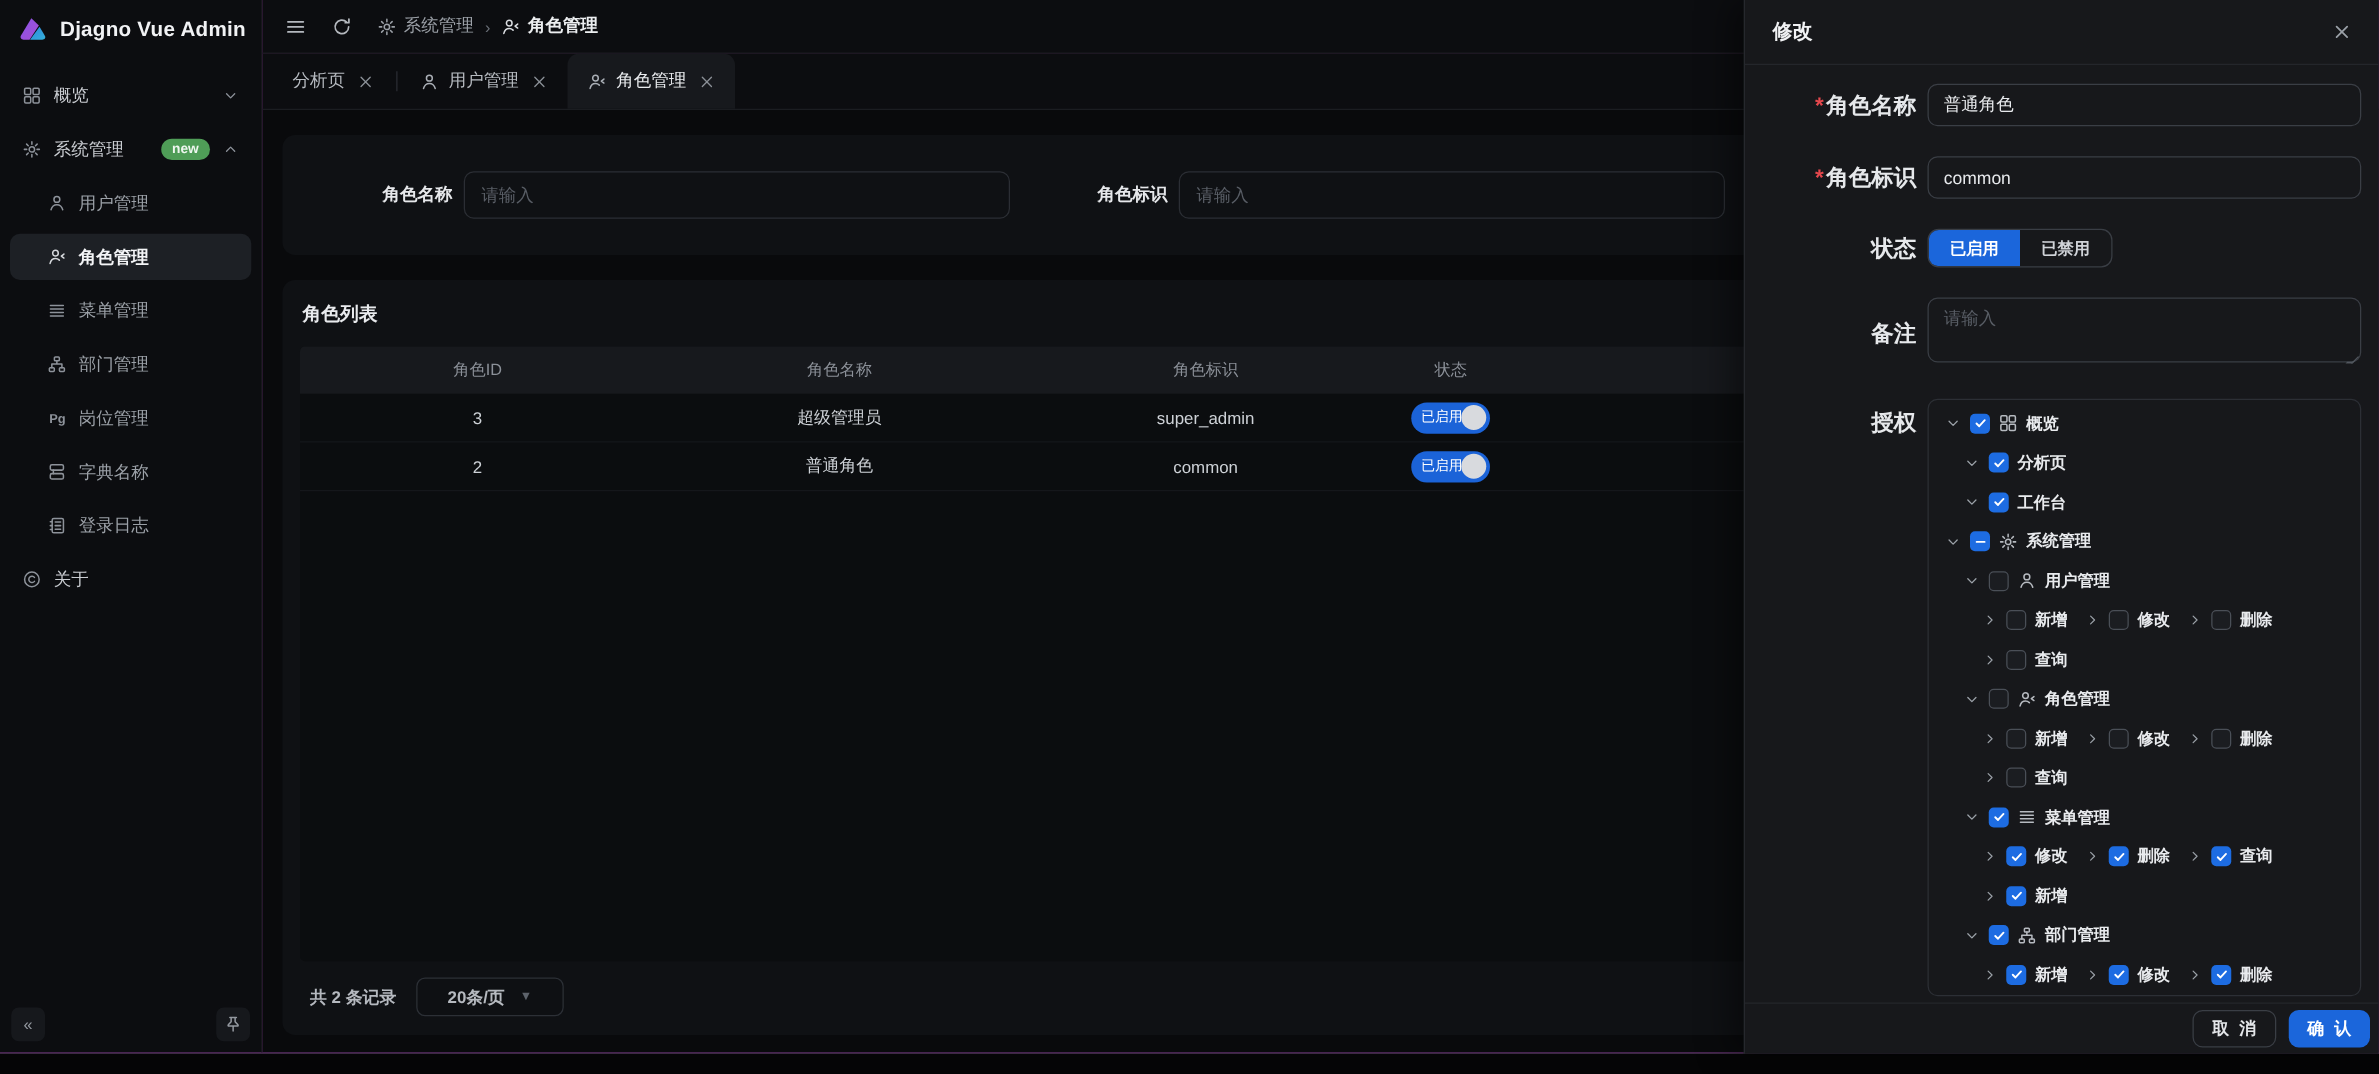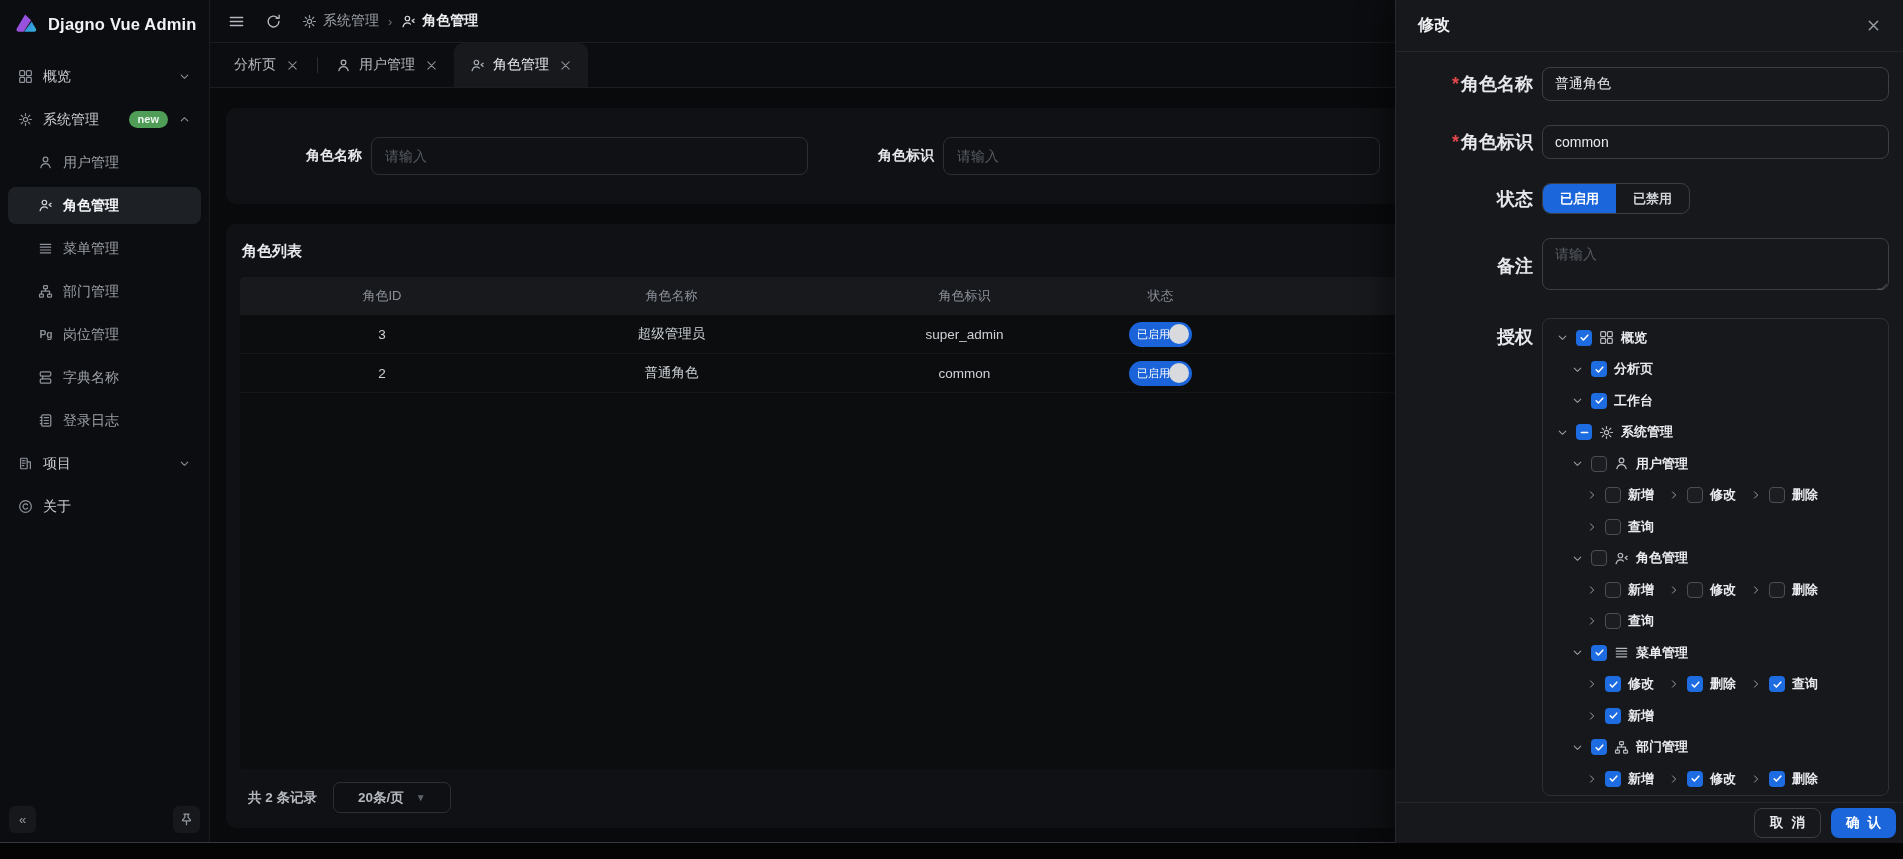--- a/index.html
+++ b/index.html
@@ -276,37 +276,20 @@
                 <rect x="4" y="1.9" width="9.6" height="12.2" rx="1.4"></rect>
                 <path d="M6.6 5h4.6M6.6 8h4.6M6.6 11h4.6M4 4.6H2.4M4 8H2.4M4 11.4H2.4"></path>
               </svg>
             </span>
             <span class="lbl">登录日志</span>
             <span class="spacer"></span>
           </div>
           <div class="nav-item group">
             <span class="icn ">
               <svg width="15" height="15" viewBox="0 0 16 16" fill="none" stroke="currentColor" stroke-width="1.3" stroke-linecap="round" stroke-linejoin="round">
-                <rect x="2.8" y="2.4" width="7" height="11.2" rx=".8"></rect>
-                <path d="M9.8 6.2h3.4v7.4M4.8 5h1.4M4.8 7.6h1.4M4.8 10.2h1.4M7.4 5h.1M7.4 7.6h.1"></path>
-              </svg>
-            </span>
-            <span class="lbl">项目</span>
-            <span class="spacer"></span>
-            <span class="chev">
-              <span class="icn ">
-                <svg width="13" height="13" viewBox="0 0 16 16" fill="none" stroke="currentColor" stroke-width="1.3" stroke-linecap="round" stroke-linejoin="round">
-                  <path d="M4 6.2l4 4 4-4"></path>
-                </svg>
-              </span>
-            </span>
-          </div>
-          <div class="nav-item group">
-            <span class="icn ">
-              <svg width="15" height="15" viewBox="0 0 16 16" fill="none" stroke="currentColor" stroke-width="1.3" stroke-linecap="round" stroke-linejoin="round">
                 <circle cx="8" cy="8" r="6.2"></circle>
                 <path d="M10.2 6.3a2.7 2.7 0 1 0 0 3.4"></path>
               </svg>
             </span>
             <span class="lbl">关于</span>
             <span class="spacer"></span>
           </div>
         </nav>
       <div class="sidebar-foot">
         <span class="foot-btn">«</span>

